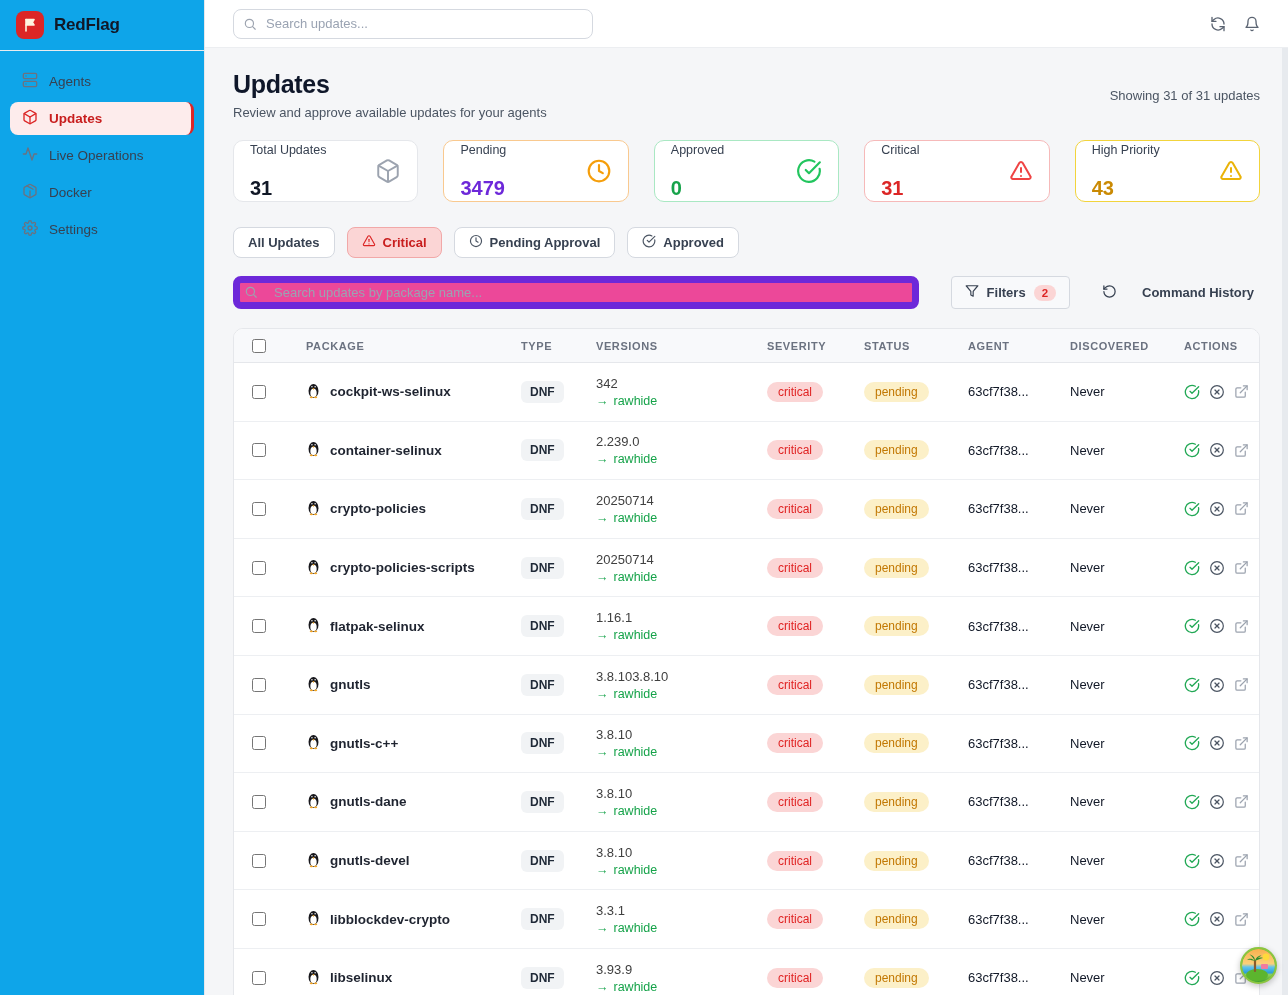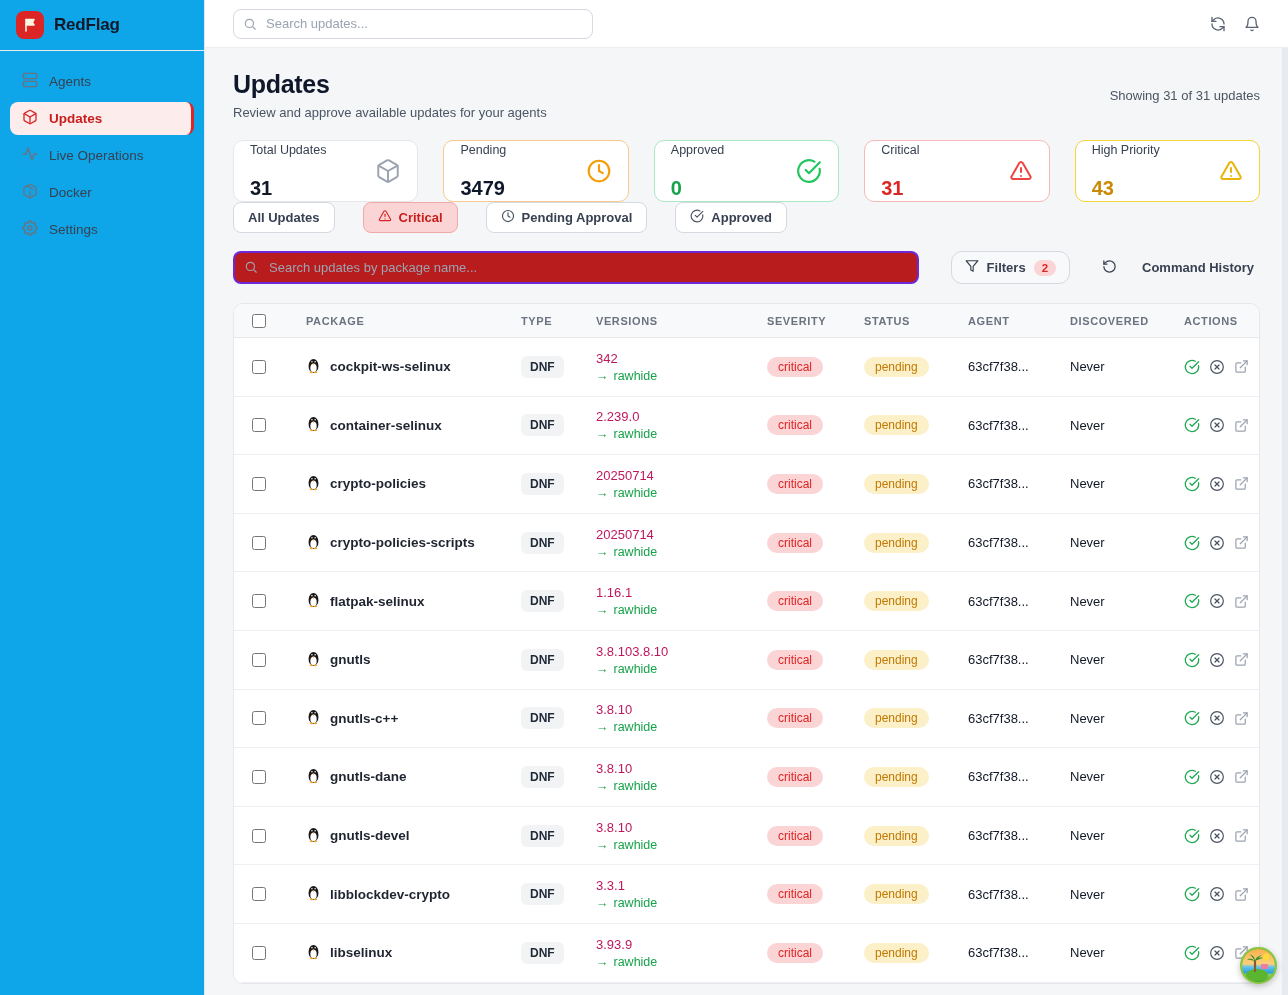--- a/index.html
+++ b/index.html
@@ -34,54 +34,54 @@
   .page-title { font-size:25px; font-weight:800; color:#0f172a; letter-spacing:-.3px; }
   .page-sub { font-size:13px; color:#4b5563; margin-top:6px; }
   .showing { font-size:13px; color:#4b5563; margin-top:18px; }
 
   
   .stats { display:flex; gap:25px; margin-top:20px; }
   .stat-card { flex:1; background:#fff; border:1px solid #e5e7eb; border-radius:10px; height:62px; padding:11px 16px; display:flex; justify-content:space-between; align-items:center; }
   .stat-label { font-size:12.5px; color:#374151; }
   .stat-value { font-size:20px; font-weight:800; margin-top:20px; color:#111827; }
   .stat-icon { display:flex; }
-  .stat-card.b-orange { border-color:#f9c98f; } .stat-card.b-orange .stat-value { color:#0f172a; } .stat-card.b-orange .stat-icon { color:#f59e0b; }
+  .stat-card.b-orange { border-color:#f9c98f; } .stat-card.b-orange .stat-value { color:#6d28d9; } .stat-card.b-orange .stat-icon { color:#f59e0b; }
   .stat-card.b-green  { border-color:#a9e8c3; } .stat-card.b-green  .stat-value { color:#16a34a; } .stat-card.b-green  .stat-icon { color:#22c55e; }
   .stat-card.b-red    { border-color:#f6b9b9; } .stat-card.b-red    .stat-value { color:#dc2626; } .stat-card.b-red    .stat-icon { color:#ef4444; }
   .stat-card.b-yellow { border-color:#f2d43c; } .stat-card.b-yellow .stat-value { color:#ca8a04; } .stat-card.b-yellow .stat-icon { color:#eab308; }
   .stat-card.b-gray .stat-icon { color:#9ca3af; }
 
   
-  .chips { display:flex; gap:28px; }
+  .chips { display:flex; gap:12px; margin-top:25px; }
   .chip { display:flex; align-items:center; gap:7px; height:31px; padding:0 14px; background:#fff; border:1px solid #d5d9e0; border-radius:8px; font-size:13px; font-weight:600; color:#374151; cursor:pointer; font-family:inherit; }
   .chip svg { color:#4b5563; }
   .chip.active { background:#fbd5d5; border-color:#f1a8a8; color:#c81e1e; }
   .chip.active svg { color:#dc2626; }
 
   
   .tools-row { display:flex; align-items:center; margin-top:18px; gap:32px; }
   .tools-search { position:relative; flex:1; max-width:758px; }
   .tools-search svg { position:absolute; left:11px; top:9px; color:#9ca3af; }
-  .tools-input { width:100%; height:33px; border:2px solid #6d28d9; border-radius:8px; padding:0 12px 0 34px; font-size:13px; background:#b91c1c; outline:none; font-family:inherit; }
+  .tools-input { width:100%; height:33px; border:7px solid #6d28d9; border-radius:8px; padding:0 12px 0 34px; font-size:13px; background:#ec4899; outline:none; font-family:inherit; }
   .tools-input::placeholder { color:#9aa3b2; }
-  .filters-btn { display:flex; align-items:center; gap:8px; height:33px; padding:0 13px; background:#f8f9fb; border:1px solid #d5d9e0; border-radius:11px; font-size:13px; font-weight:600; color:#374151; cursor:pointer; font-family:inherit; }
+  .filters-btn { display:flex; align-items:center; gap:8px; height:33px; padding:0 13px; background:#f8f9fb; border:1px solid #d5d9e0; border-radius:4px; font-size:13px; font-weight:600; color:#374151; cursor:pointer; font-family:inherit; }
   .filters-badge { background:#fbd5d5; color:#dc2626; font-size:11.5px; font-weight:700; border-radius:999px; padding:2px 8px; }
   .cmdhist-btn { display:flex; align-items:center; gap:25px; background:none; border:none; font-size:13px; font-weight:600; color:#374151; cursor:pointer; font-family:inherit; margin-right:6px; }
 
   
   .table-card { margin-top:19px; background:#fff; border:1px solid #e5e7eb; border-radius:10px; overflow:hidden; }
   .thead, .trow { display:grid; grid-template-columns:72px 215px 75px 171px 97px 104px 102px 114px 1fr; align-items:center; }
   .thead { background:#f8f9fb; height:34px; border-bottom:1px solid #e5e7eb; font-size:11px; font-weight:700; color:#6b7280; letter-spacing:.6px; text-transform:uppercase; }
   .trow { height:58.6px; border-bottom:1px solid #edeff2; background:#fff; }
   .cb-cell { padding-left:18px; display:flex; align-items:center; }
   input[type=checkbox] { width:14px; height:14px; accent-color:#dc2626; cursor:pointer; }
   .pkg-cell { display:flex; align-items:center; gap:9px; }
   .pkg-name { font-size:13.5px; font-weight:700; color:#1f2430; }
   .badge-type { display:inline-block; background:#f1f3f5; color:#1f2937; font-size:12px; font-weight:600; padding:4px 9px; border-radius:6px; }
-  .ver-cur { font-size:13px; color:#be185d; }
+  .ver-cur { font-size:13px; color:#404040; }
   .ver-next { font-size:12.5px; color:#16a34a; margin-top:3px; display:flex; align-items:center; gap:5px; }
   .badge-sev { display:inline-block; background:#fbd5d5; color:#e02424; font-size:12px; padding:3px 11px; border-radius:999px; }
   .badge-status { display:inline-block; background:#fcf0c8; color:#c27803; font-size:12px; padding:3px 11px; border-radius:999px; }
   .agent-cell, .disc-cell { font-size:13px; color:#111827; }
   .actions-cell { display:flex; align-items:center; gap:9px; }
   .act-btn { background:none; border:none; padding:0; cursor:pointer; display:flex; }
   .act-approve { color:#22a855; } .act-reject { color:#4b5563; } .act-open { color:#9ca3af; }
 
   
   .scroll-strip { position:absolute; right:0; top:48px; bottom:0; width:6px; background:#e7eaee; }

